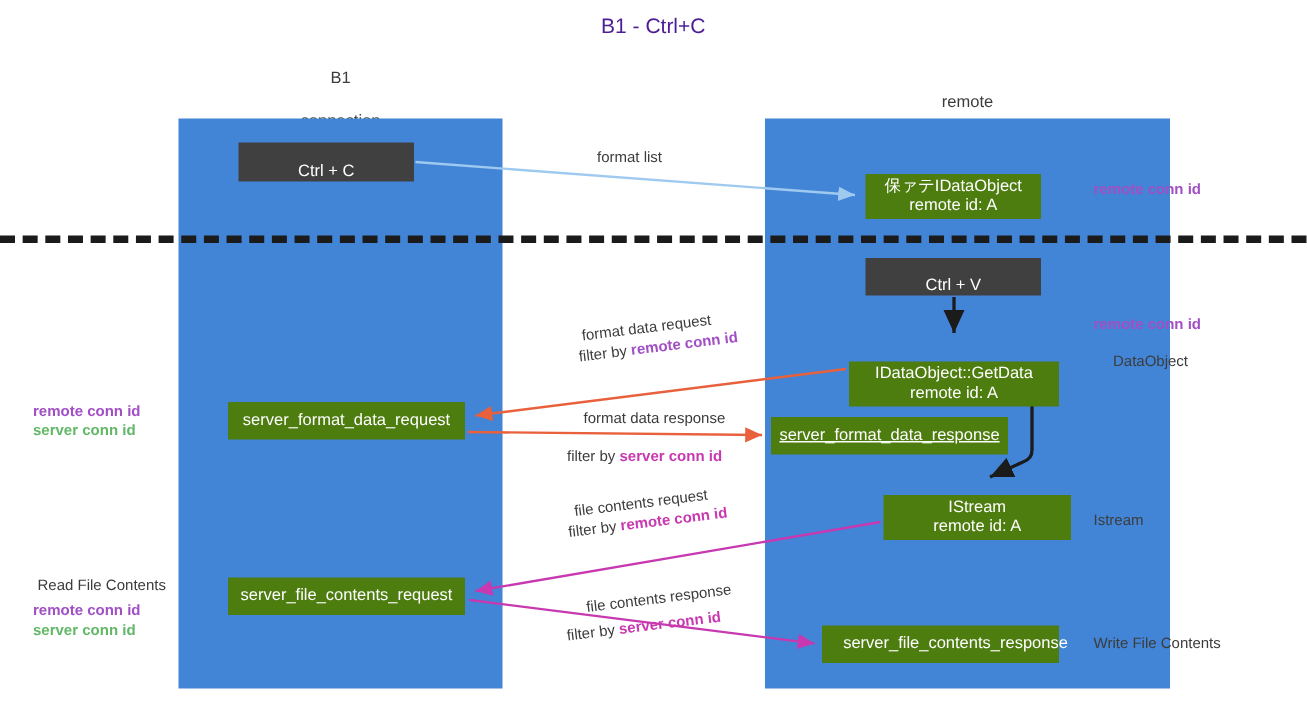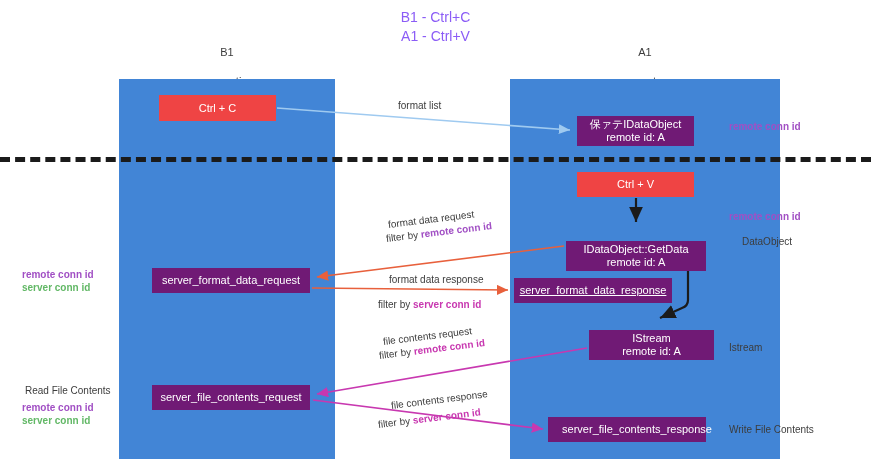--- a/index.html
+++ b/index.html
@@ -22,39 +22,39 @@
     font-size:11px;color:#3c3c3c;line-height:13px;
   }
   #head-b1{left:119px;top:46px;width:216px;}
   #head-a1{left:510px;top:46px;width:270px;}
   .lane-head .l1{display:block;}
   .lane-head .l2{display:block;margin-top:16px;}
 
   
   #title{
     position:absolute;left:0;top:8px;width:871px;text-align:center;
-    font-size:14px;color:#8b5cf6;line-height:19px;
+    font-size:14px;color:#4c1d95;line-height:19px;
   }
   #title span{display:block;}
 
   
   #divider{
     position:absolute;left:0;top:157px;width:871px;height:0;
     border-top:5px dashed #1b1b1b;
   }
 
   
   .node{
     position:absolute;box-sizing:border-box;
     display:flex;flex-direction:column;
     align-items:center;justify-content:center;
     color:#ffffff;font-size:11px;line-height:13px;text-align:center;
   }
-  .node.green{background:#ef4444;}
-  .node.orange{background:#701a75;}
+  .node.green{background:#404040;justify-content:flex-end;}
+  .node.orange{background:#4d7c0f;}
   .node .ln{display:block;white-space:nowrap;}
 
   #n-ctrlc{left:159px;top:95px;width:117px;height:26px;}
   #n-idataobject{left:577px;top:116px;width:117px;height:30px;}
   #n-ctrlv{left:577px;top:172px;width:117px;height:25px;}
   #n-getdata{left:566px;top:228px;width:140px;height:30px;margin-top:13px;}
   #n-sfdreq{left:152px;top:268px;width:158px;height:25px;}
   #n-sfdresp{left:514px;top:278px;width:158px;height:25px;text-decoration:underline;}
   #n-istream{left:589px;top:330px;width:125px;height:30px;}
   #n-sfcreq{left:152px;top:385px;width:158px;height:25px;}
@@ -96,29 +96,27 @@
 
   #svg-layer{position:absolute;left:0;top:0;width:871px;height:467px;}
 </style>
 </head>
 <body>
 
 <div id="stage">
 
   <div id="title">
     <span>B1 - Ctrl+C</span>
-    <span>A1 - Ctrl+V</span>
   </div>
 
   <div class="lane-head" id="head-b1">
     <span class="l1">B1</span>
     <span class="l2">connection</span>
   </div>
   <div class="lane-head" id="head-a1">
-    <span class="l1">A1</span>
     <span class="l2">remote</span>
   </div>
 
   <div class="lane" id="lane-b1"></div>
   <div class="lane" id="lane-a1"></div>
 
   <svg id="svg-layer">
     <defs>
       <marker id="ar-blue" markerWidth="8" markerHeight="8" refX="7" refY="3" orient="auto">
         <path d="M0,0 L7,3 L0,6 z" fill="#9fcaf0"></path>

